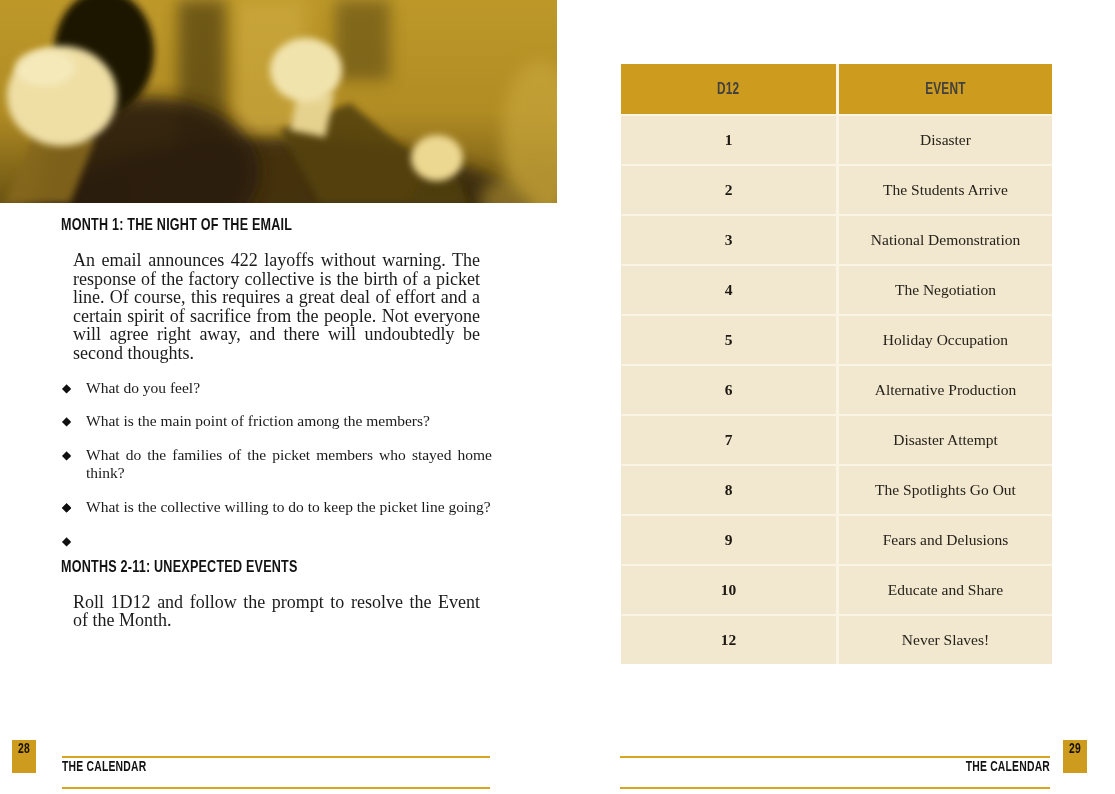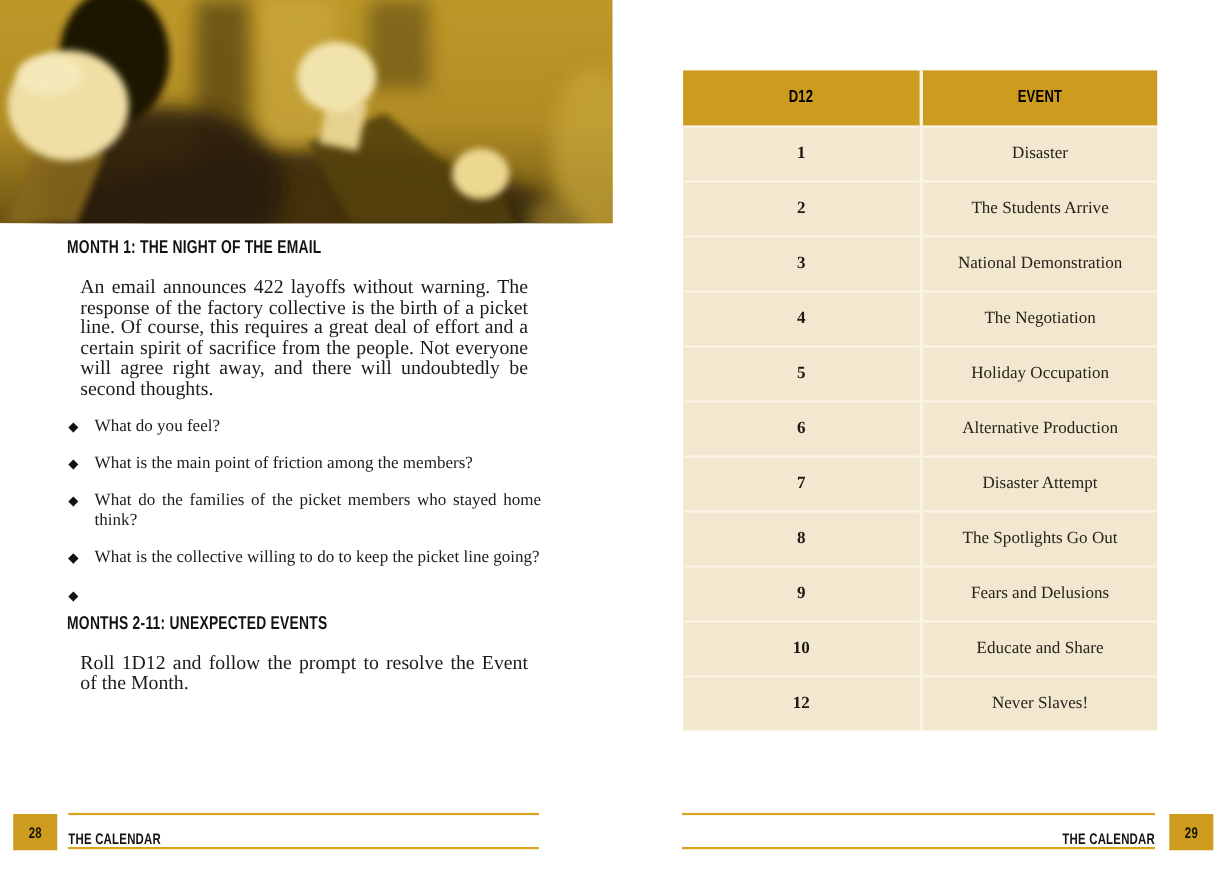--- a/index.html
+++ b/index.html
@@ -38,45 +38,45 @@
     position:relative;padding-left:25px;margin-bottom:15px;
     font-size:15.5px;line-height:18.6px;text-align:justify;
   }
   .diamond{
     position:absolute;left:1px;top:2px;font-size:12px;line-height:14px;color:#101010;
     font-family:"DejaVu Sans", sans-serif;
   }
   h2.heading.second{margin-top:38px;}
   
   .pagebox{
-    position:absolute;top:740px;width:40px;height:33px;background:var(--gold);
-    display:flex;align-items:center;justify-content:center;
+    position:absolute;top:740px;width:24px;height:33px;background:var(--gold);
+    display:flex;align-items:flex-start;justify-content:center;
     font-family:"Liberation Sans", sans-serif;font-weight:bold;font-size:14px;color:#171204;
   }
   .pagebox.pb-left{left:12px;}
   .pagebox.pb-right{left:1063px;}
   .footrule{
-    position:absolute;top:739px;height:29px;
+    position:absolute;top:756px;height:29px;
     border-top:2px solid var(--rule-gold);border-bottom:2px solid var(--rule-gold);
-    display:flex;align-items:flex-end;
+    display:flex;align-items:flex-start;
   }
   .footrule.fr-left{left:62px;width:428px;justify-content:flex-start;}
   .footrule.fr-right{left:620px;width:430px;justify-content:flex-end;}
   .footlabel{
     font-family:"Liberation Sans", sans-serif;font-weight:bold;font-size:14px;color:#121212;
     white-space:nowrap;
   }
   
   table.events{
     position:absolute;left:621px;top:64px;width:431px;
     border-collapse:collapse;table-layout:fixed;
   }
   table.events th{
     background:var(--gold);height:50px;padding:0;text-align:center;
-    font-family:"Liberation Sans", sans-serif;font-weight:bold;font-size:16px;color:#000000;
+    font-family:"Liberation Sans", sans-serif;font-weight:bold;font-size:16px;color:#404040;
   }
   table.events th:first-child,
   table.events td:first-child{width:215px;border-right:3px solid var(--row-divider);}
   table.events td{
     background:var(--cream);height:48px;padding:0;text-align:center;
     font-size:15.5px;color:#27221a;border-top:2px solid var(--row-divider);
   }
   table.events td.roll{font-weight:bold;color:#1d1812;}
 </style>
 </head>

